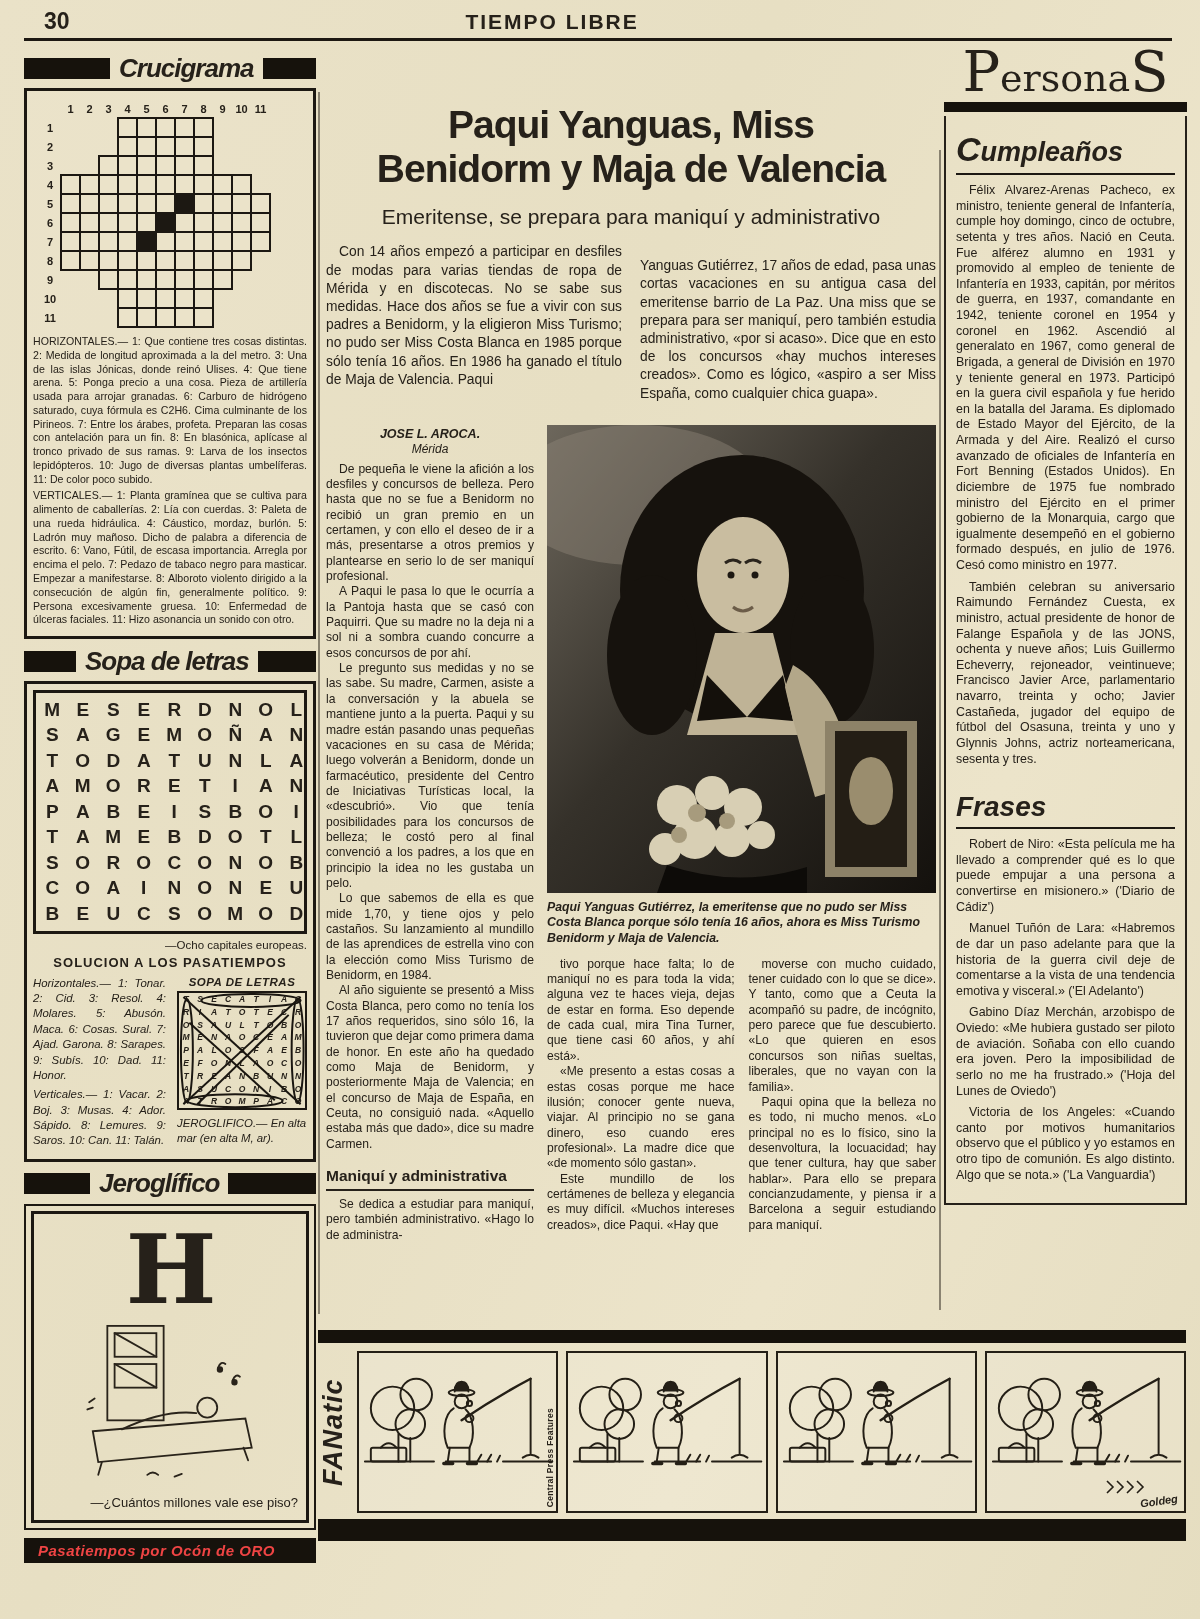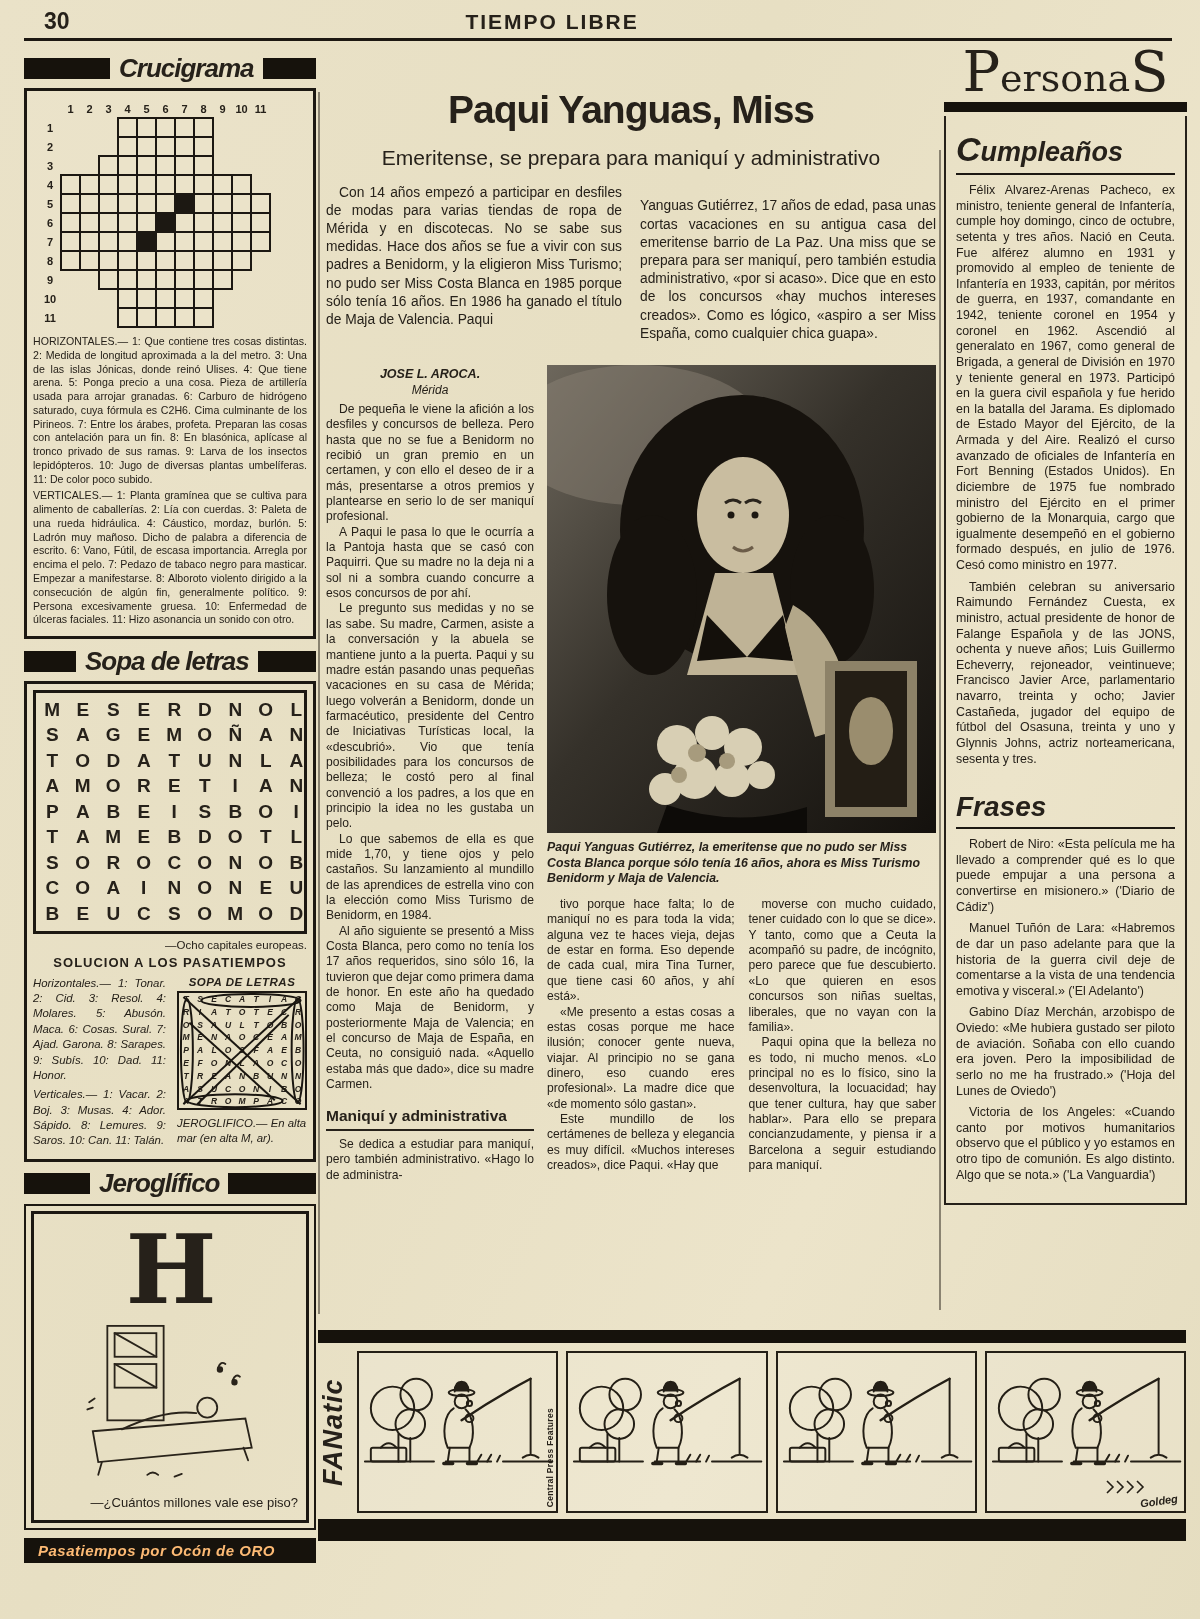--- a/index.html
+++ b/index.html
@@ -39,25 +39,25 @@
   .mini-wrap{position:relative;border:2.5px solid #1c1812;width:126px;margin:0 auto;}
   #sol-grid{display:grid;grid-template-columns:repeat(9,14px);grid-auto-rows:12.8px;}
   .mini-cell{display:flex;align-items:center;justify-content:center;font-size:8.5px;font-weight:bold;}
   .mini-overlay{position:absolute;inset:0;width:100%;height:100%;}
   .sol-jero{font-size:11.4px;line-height:1.3;margin:6px 0 0;}
   
   .jero-box{border:2px solid #1c1812;padding:5px;}
   .jero-inner{border:3px solid #1c1812;padding:10px 6px 4px;text-align:center;}
   .jero-letter{font-family:"DejaVu Serif",serif;font-weight:900;font-size:96px;line-height:.95;letter-spacing:-2px;}
   .jero-caption{text-align:right;font-size:13px;margin:8px 2px 6px;}
-  .foot-bar{background:#16120c;color:#fdba74;font-style:italic;font-weight:bold;font-size:15px;
+  .foot-bar{background:#16120c;color:#ef4444;font-style:italic;font-weight:bold;font-size:15px;
             padding:4px 14px;margin-top:8px;letter-spacing:.5px;}
   
   .col-center{position:absolute;left:326px;top:88px;width:610px;}
-  .headline{font-size:39px;font-weight:900;text-align:center;line-height:1.12;margin:0;letter-spacing:-1px;}
+  .headline{font-size:39px;font-weight:900;text-align:center;line-height:1.12;margin:15px;letter-spacing:-1px;}
   .subtitle{font-size:21px;font-weight:500;text-align:center;margin:14px 0 14px;}
   .intro-row{display:flex;gap:18px;margin-bottom:8px;}
   .intro-col{flex:1;font-size:13.8px;line-height:1.32;text-align:justify;}
   .main-row{display:flex;gap:13px;}
   .art-col1{width:208px;font-size:12.1px;line-height:1.27;}
   .byline{text-align:center;font-style:italic;font-weight:bold;font-size:12.5px;margin:2px 0 0;}
   .byline-place{text-align:center;font-style:italic;font-size:12px;margin:0 0 4px;}
   .para{margin:0;text-indent:13px;text-align:justify;}
   .subhead{font-size:15.5px;font-weight:900;border-bottom:2px solid #26211a;padding:10px 0 3px;margin:4px 0 6px;}
   .art-right{width:389px;}
@@ -494,20 +494,21 @@
         <p class="jero-caption">—¿Cuántos millones vale ese piso?</p>
       </div>
     </div>
 
     <div class="foot-bar">Pasatiempos por Ocón de ORO</div>
   </aside>
 
   <main class="col-center">
     <h1 class="headline">
       <span>Paqui Yanguas, Miss</span><br>
+      <span>Benidorm y Maja de Valencia</span>
     </h1>
     <h2 class="subtitle">Emeritense, se prepara para maniquí y administrativo</h2>
 
     <div class="intro-row">
       <p class="intro-col para">Con 14 años empezó a participar en desfiles de modas para varias tiendas de ropa de Mérida y en discotecas. No se sabe sus medidas. Hace dos años se fue a vivir con sus padres a Benidorm, y la eligieron Miss Turismo; no pudo ser Miss Costa Blanca en 1985 porque sólo tenía 16 años. En 1986 ha ganado el título de Maja de Valencia. Paqui</p>
       <p class="intro-col" style="text-indent:0">Yanguas Gutiérrez, 17 años de edad, pasa unas cortas vacaciones en su antigua casa del emeritense barrio de La Paz. Una miss que se prepara para ser maniquí, pero también estudia administrativo, «por si acaso». Dice que en esto de los concursos «hay muchos intereses creados». Como es lógico, «aspiro a ser Miss España, como cualquier chica guapa».</p>
     </div>
 
     <div class="main-row">
       <div class="art-col1">

